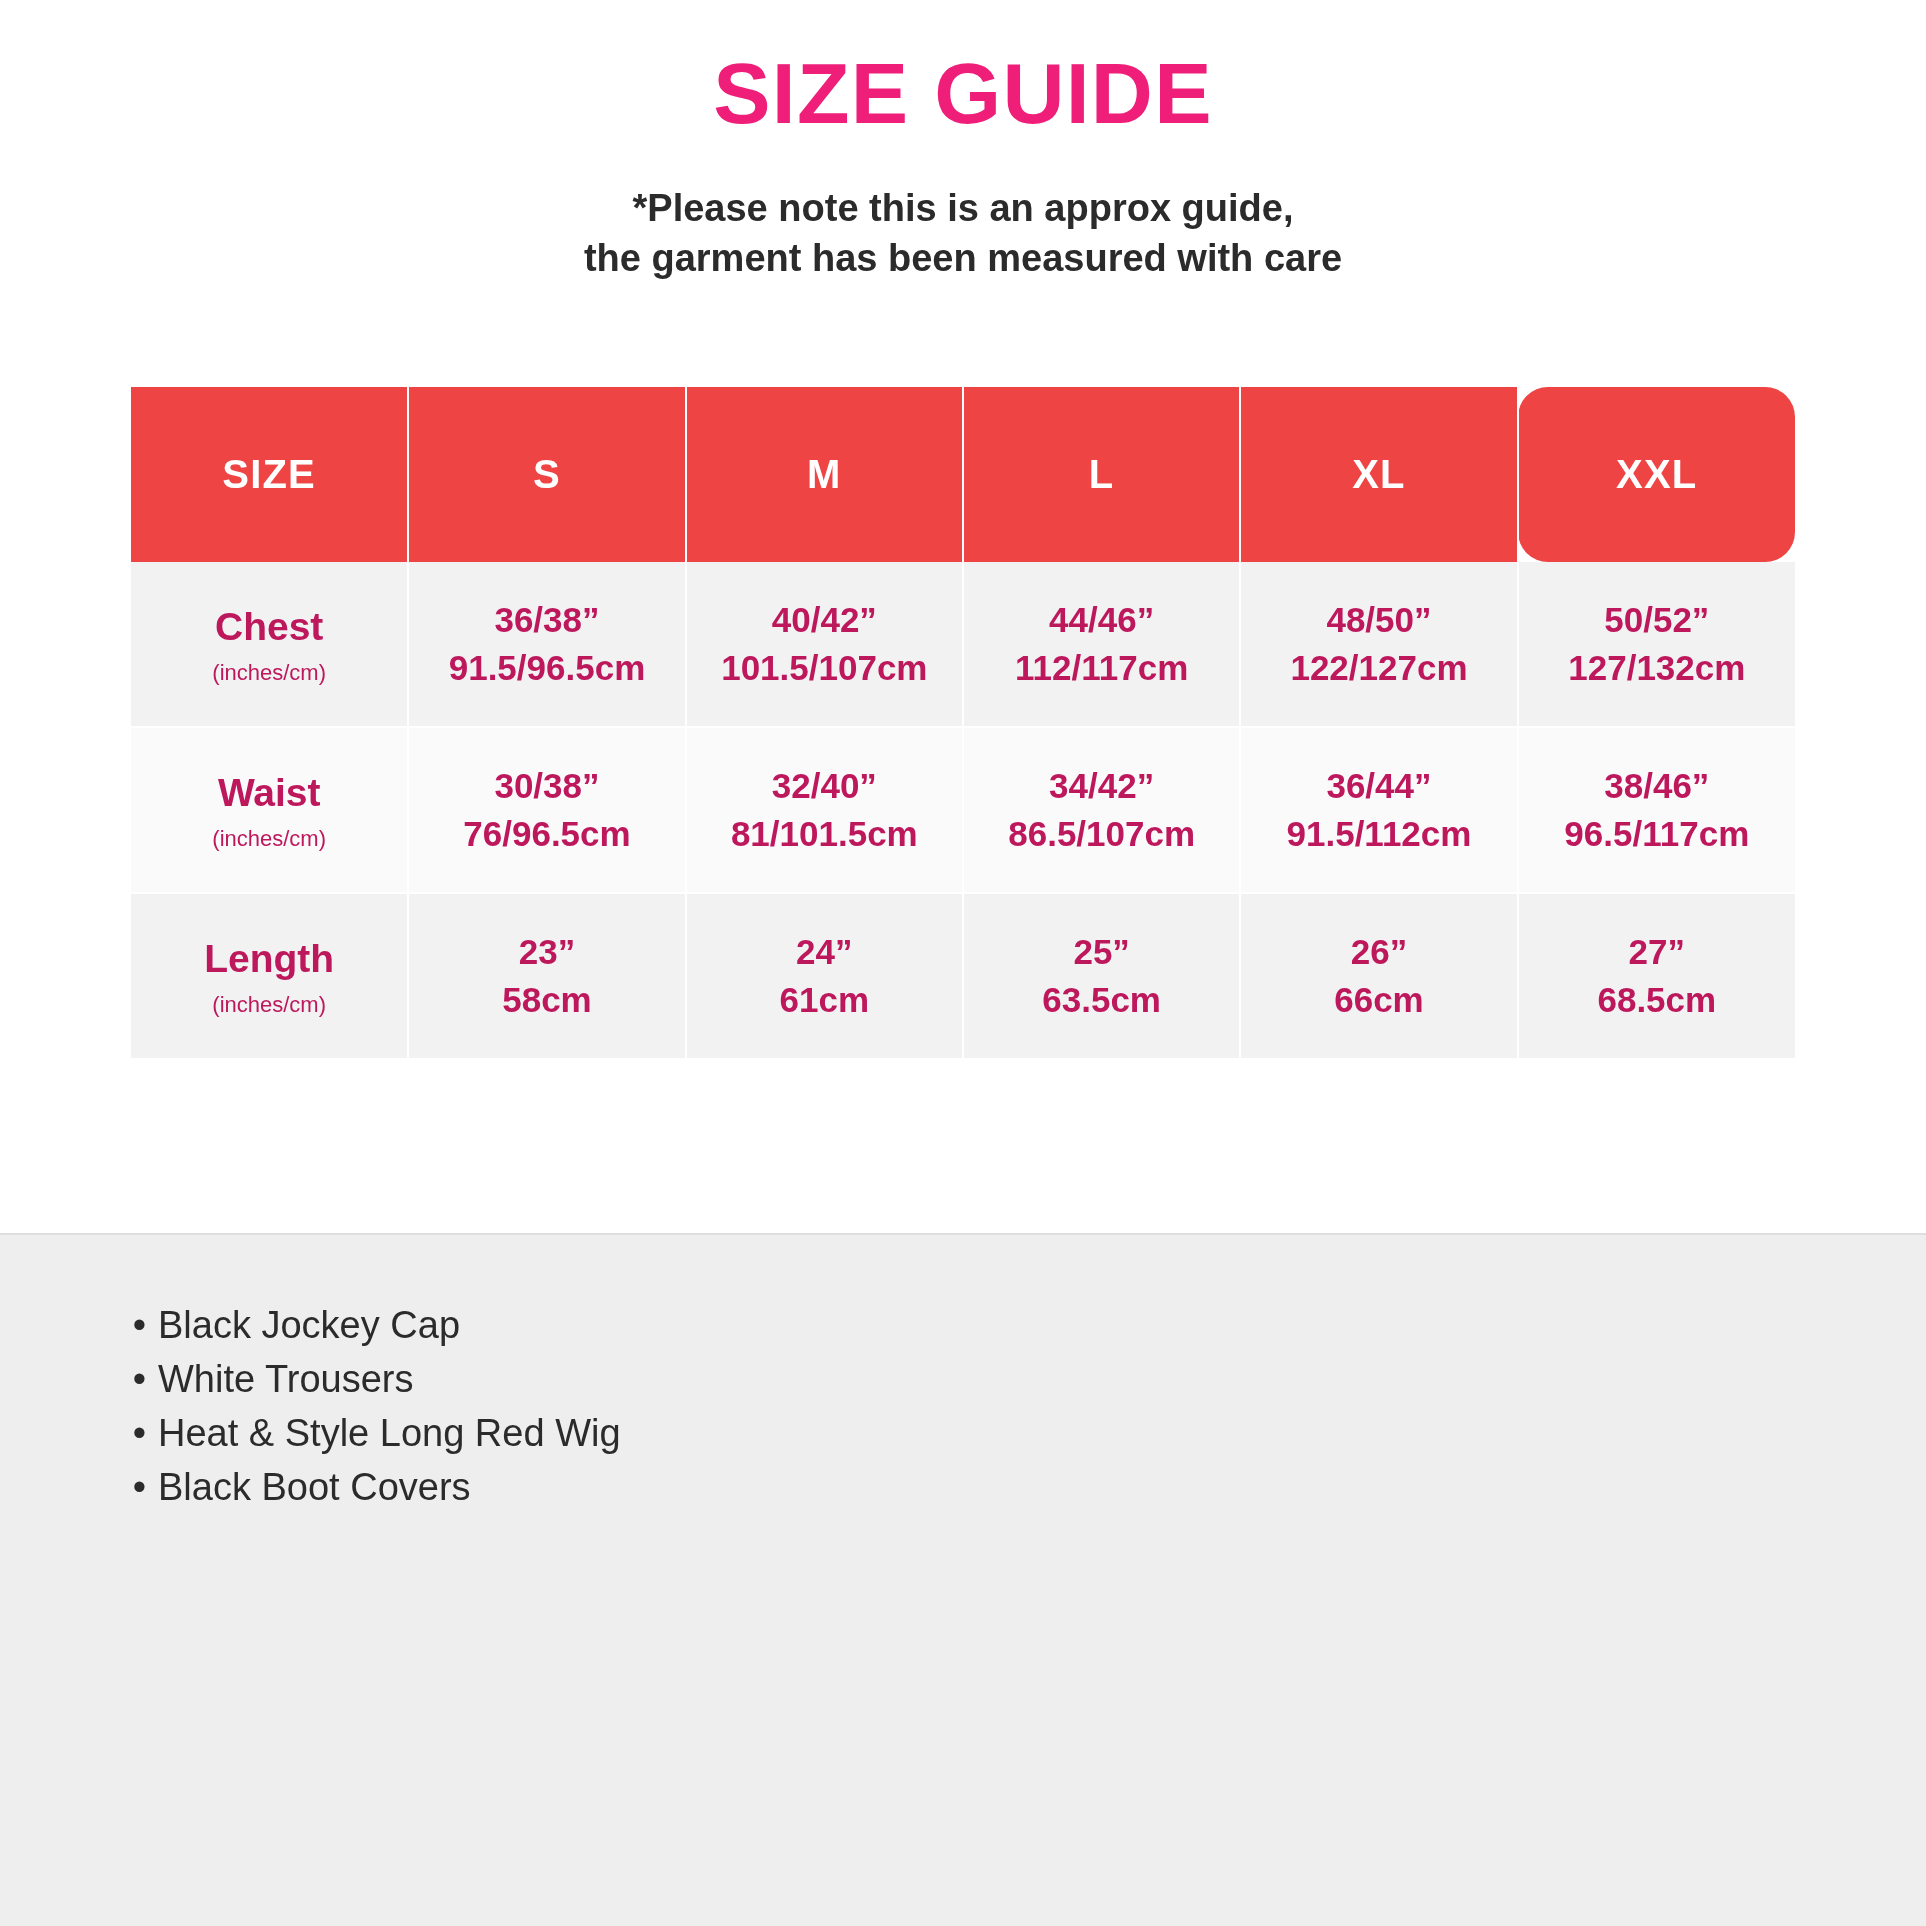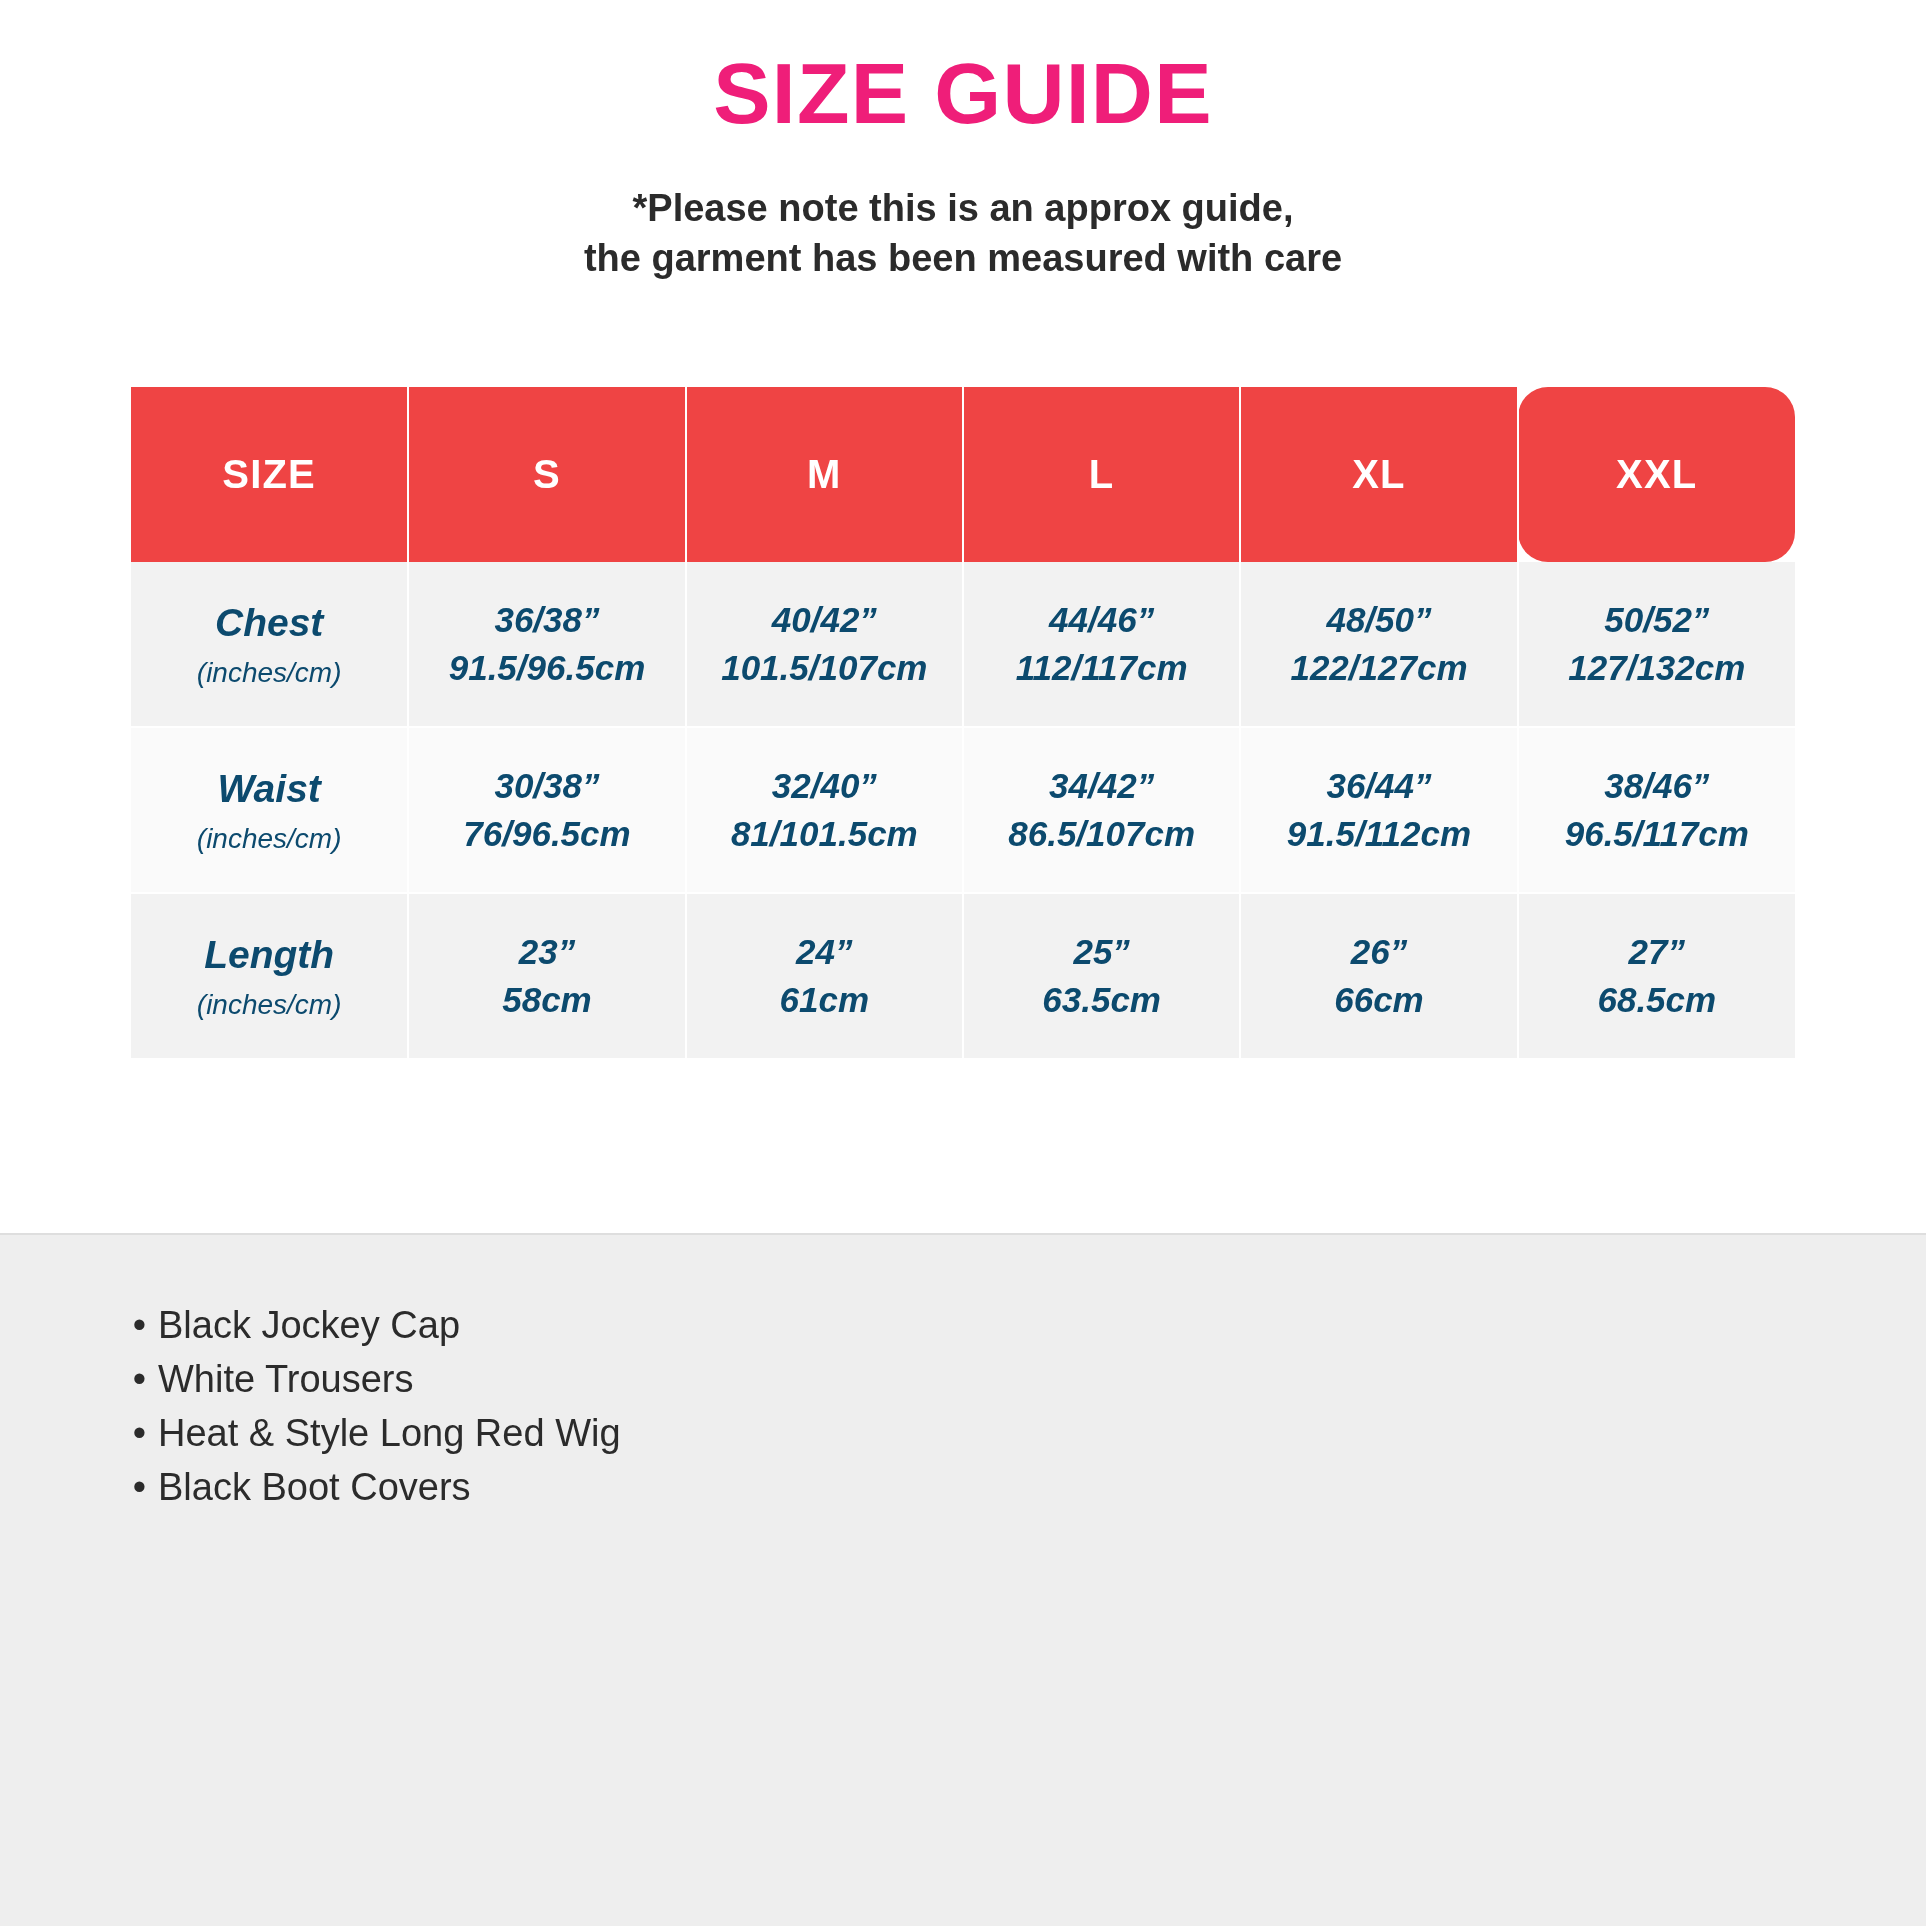--- a/index.html
+++ b/index.html
@@ -69,36 +69,35 @@
 
   table.size-table tbody td {
     text-align: center;
     vertical-align: middle;
     height: 162px;
     border-right: 2.3px solid #ffffff;
     border-bottom: 2.3px solid #ffffff;
     font-size: 35px;
     font-weight: bold;
     line-height: 1.36;
-    color: #0c4a6e;
-    font-style: italic;
+    color: #be185d;
   }
   table.size-table tbody td:last-child { border-right: none; }
   tbody tr.row-odd td { background: #f2f2f2; }
   tbody tr.row-even td { background: #fafafa; }
   tbody tr:last-child td { border-bottom: none; }
 
   .row-label .lbl-main {
     display: block;
     font-size: 39px;
     font-weight: bold;
   }
   .row-label .lbl-sub {
     display: block;
-    font-size: 28px;
+    font-size: 22px;
     font-weight: 400;
     margin-top: 5px;
   }
   .val-line { display: block; }
 
   
   .includes {
     position: absolute;
     left: 0;
     right: 0;

